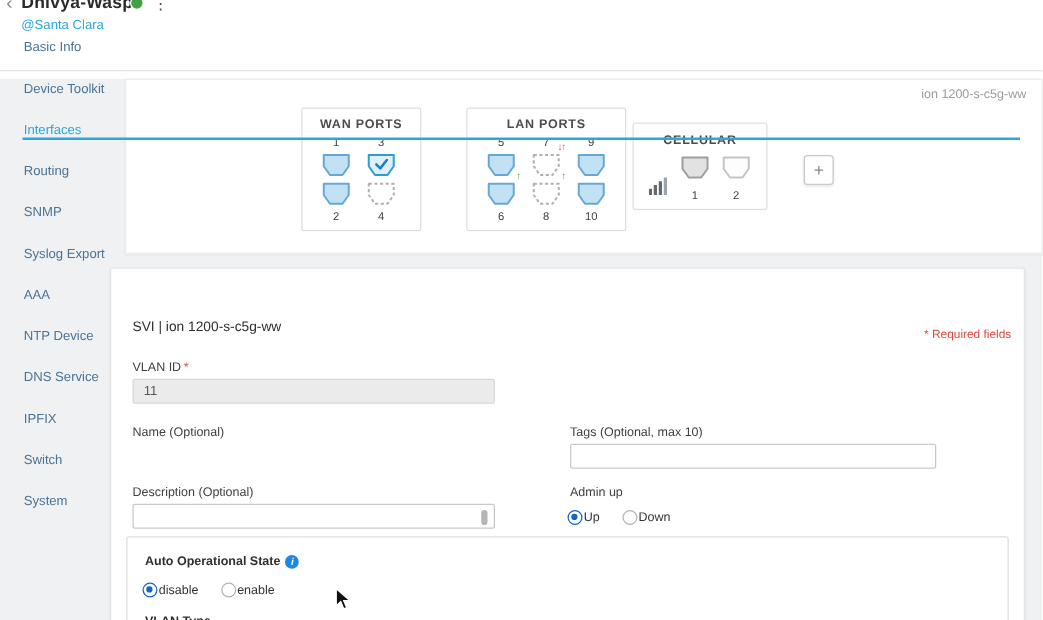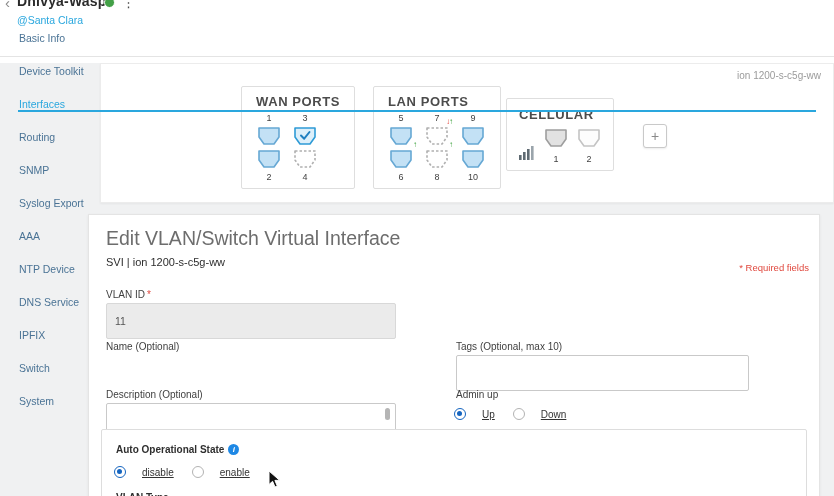--- a/index.html
+++ b/index.html
@@ -30,21 +30,21 @@
   .tab.active { color:#2aa7de; border-bottom-color:#2aa7de; }
   
   .content { position:absolute; top:57px; left:0; right:0; bottom:0; background:#f0f1f2; border-top:6px solid #fff;padding-left:32px; }
   
   .device-card {
     position:absolute; left:100px; right:0; top:0; height:140px; background:#fff;
     border:1px solid #ececec; box-shadow:0 1px 2px rgba(0,0,0,.05);
   }
   .model-label { position:absolute; top:6px; right:12px; font-size:10px; color:#9b9b9b; }
   .port-group { position:absolute; background:#fff; border:1px solid #dedede; border-radius:2px; padding:7px 14px 6px; }
-  .group-title { font-size:13px; font-weight:600; letter-spacing:.6px; color:#4c4c4c; margin-bottom:4px; white-space:nowrap; }
+  .group-title { font-size:10px; font-weight:600; letter-spacing:.6px; color:#4c4c4c; text-align:center; margin-bottom:4px; white-space:nowrap; }
   .port-grid { display:grid; column-gap:10px; row-gap:3px; justify-items:center; align-items:center; }
   .port-num { font-size:9px; color:#3f3f3f; line-height:10px; }
   .port-cell { position:relative; width:24px; height:20px; cursor:pointer; }
   .port-badge { position:absolute; top:-8px; right:-3px; font-size:8px; line-height:1; letter-spacing:-1px; font-weight:700; }
   .port-badge .dn { color:#e03c31; }
   .port-badge .up { color:#3fa33f; }
   .group-wan { left:140px; top:22px; }
   .group-lan { left:272px; top:22px; }
   .group-cellular { left:405px; top:34px; padding:8px 12px 6px; }
   .cellular-row { display:flex; align-items:flex-end; gap:9px; margin-top:6px; }
@@ -59,33 +59,33 @@
   .form-card {
     position:absolute; left:88px; right:14px; top:151px; height:352px; background:#fff;
     border:1px solid #e4e4e4; box-shadow:0 1px 3px rgba(0,0,0,.06);
   }
   .form-title { position:absolute; left:17px; top:12px; font-size:19.5px; font-weight:400; color:#6d6d6d; }
   .form-subtitle { position:absolute; left:17px; top:41px; font-size:11px; color:#2e2e2e; }
   .required-note { position:absolute; right:10px; top:47px; font-size:9.5px; color:#e0483e; }
   .fld-label { position:absolute; font-size:10px; color:#3f3f3f; }
   .req-star { color:#e0483e; margin-left:2px; }
   .txt {
-    position:absolute; height:36px; border:1px solid #c9c9c9; border-radius:2px;
+    position:absolute; height:20px; border:1px solid #c9c9c9; border-radius:2px;
     font-family:"Liberation Sans", sans-serif; font-size:10.5px; color:#444; padding:0 8px; background:#fff; outline:none;
   }
   .txt.disabled { background:#ebebeb; border-color:#d8d8d8; color:#555; }
   .desc-wrap { position:absolute; left:17px; top:188px; width:290px; height:22px; }
   .desc-wrap .txt { position:absolute; left:0; top:0; width:100%; }
   .drag-handle { position:absolute; right:6px; top:5px; width:5px; height:12px; background:#b5b5b5; border-radius:3px; }
   .radio-row { position:absolute; display:flex; gap:18px; align-items:center; }
   .radio { display:flex; align-items:center; cursor:pointer; }
   .rb { width:12px; height:12px; border-radius:50%; border:1.5px solid #b3b3b3; background:#fff; position:relative; flex:0 0 auto; }
   .rb.checked { border-color:#1565c0; }
   .rb.checked::after { content:""; position:absolute; left:2px; top:2px; width:5px; height:5px; border-radius:50%; background:#1565c0; }
-  .rlabel { margin-left:16px; font-size:10px; color:#333;text-decoration:underline; }
+  .rlabel { margin-left:1px; font-size:10px; color:#333; }
   .aos-box { position:absolute; left:12px; right:12px; top:214px; height:130px; border:1px solid #ddd; border-radius:2px; background:#fff; }
   .aos-label { position:absolute; left:14px; top:14px; font-size:10px; color:#2f2f2f; font-weight:600; display:flex; align-items:center; }
   .info-icon {
     display:inline-flex; align-items:center; justify-content:center; margin-left:4px;
     width:11px; height:11px; border-radius:50%; background:#1e88e5; color:#fff;
     font-size:8px; font-weight:700; font-style:italic; cursor:pointer;
   }
   .vlan-type-label { position:absolute; left:14px; top:62px; font-size:10px; font-weight:600; color:#2f2f2f; }
   
   .cursor { position:absolute; left:268px; top:470px; z-index:50; pointer-events:none; }
@@ -193,21 +193,20 @@
                 <polygon points="2,2 22,2 22,11 17,18 7,18 2,11" fill="#fdfdfd" stroke="#c4c4c4" stroke-width="1.6" stroke-linejoin="round"></polygon>
               </svg><div class="port-num">2</div></div>
           </div>
       </div>
     </div>
 
     <div class="add-btn">+</div>
   </div>
 
   <div class="form-card">
-    <div class="form-title">Edit VLAN/Switch Virtual Interface</div>
     <div class="form-subtitle">SVI | ion 1200-s-c5g-ww</div>
     <div class="required-note">* Required fields</div>
 
     <div class="fld-label" style="left:17px; top:74px;">
       <span>VLAN ID</span><span class="req-star">*</span>
     </div>
     <input class="txt disabled" style="left: 17px; top: 88px; width: 290px;" readonly="" value="11">
 
     <div class="fld-label" style="left:17px; top:126px;">Name (Optional)</div>
 

